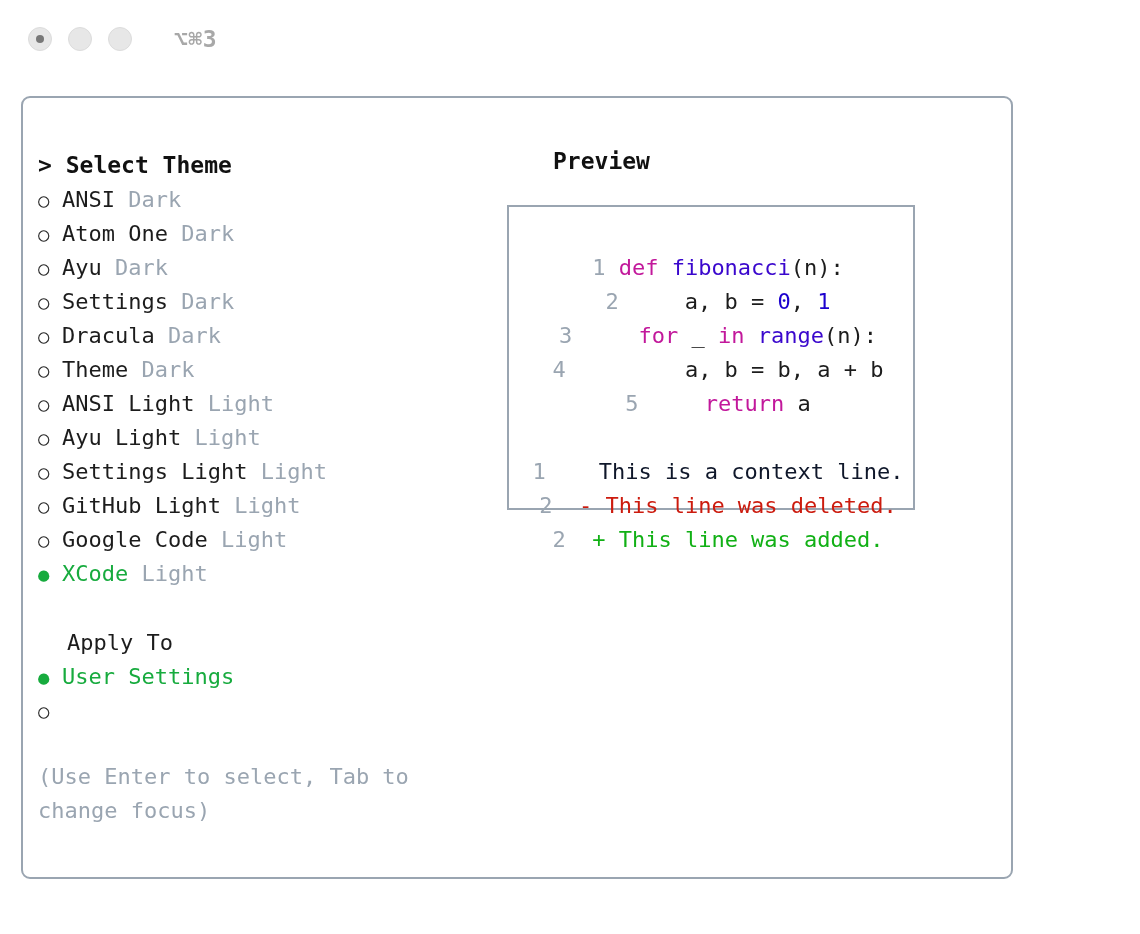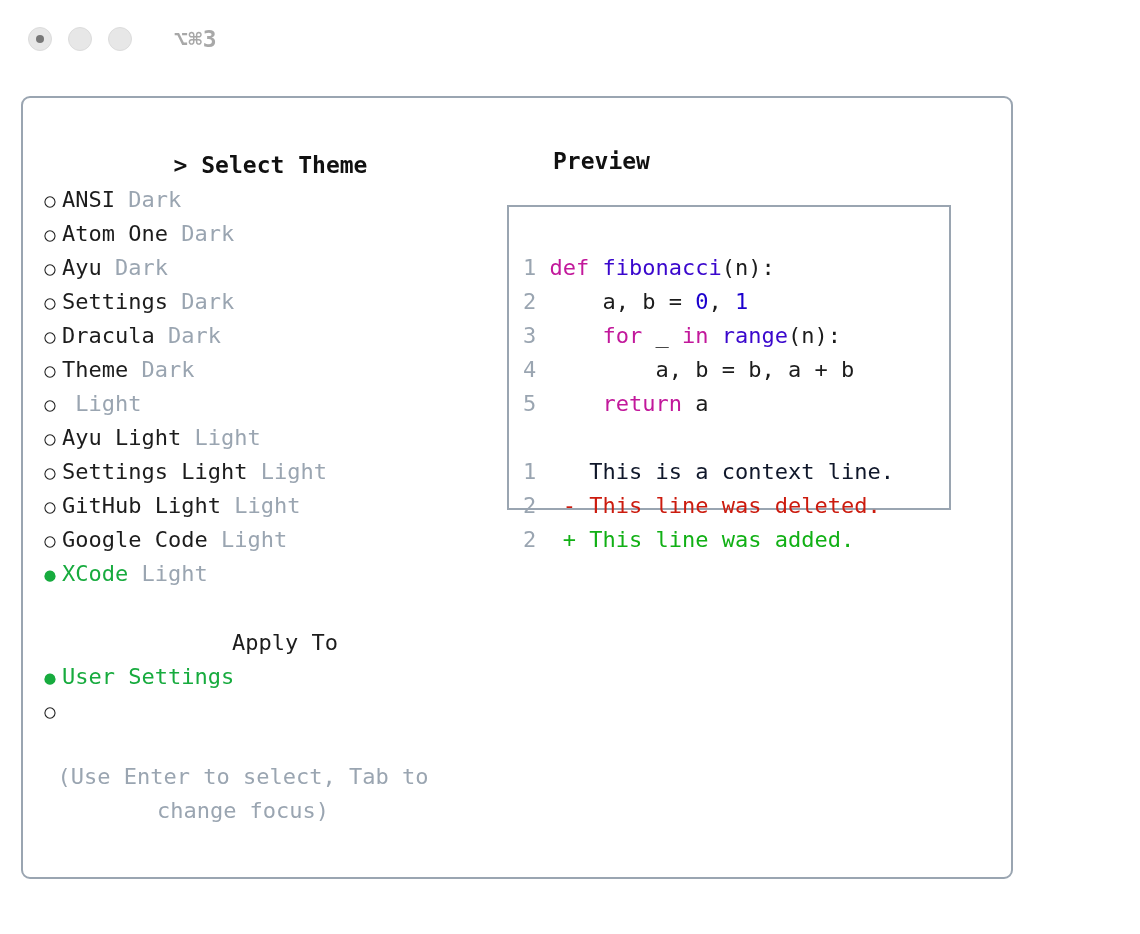--- a/index.html
+++ b/index.html
@@ -68,21 +68,20 @@
     left: 0; top: 0;
     width: 100%; height: 100%;
     display: flex;
   }
 
   
   #left-col {
     width: 480px;
     flex: none;
     padding: 50px 0 0 15px;
-    text-align: center;
   }
 
   #select-theme-header {
     font-weight: bold;
     font-size: 23px;
     line-height: 34px;
     color: #111111;
     white-space: pre;
     margin-bottom: 1px;
   }
@@ -135,24 +134,25 @@
     font-size: 23px;
     font-weight: bold;
     color: #111111;
     white-space: pre;
     padding-left: 4px;
     margin-left: 46px;
   }
   #preview-box {
     position: absolute;
     left: 4px; top: 107px;
-    width: 444px; height: 305px;
+    width: 408px; height: 305px;
     border: 2px solid #9aa5b1;
     background: #ffffff;
     padding: 44px 0 4px 0;
+    text-align: center;
   }
   .code-line {
     font-size: 22px;
     line-height: 34px;
     white-space: pre;
     padding-left: 14px;
   }
   .gutter { color: #9aa5b1; }
   .tok-kw   { color: #c2189b; }
   .tok-fn   { color: #3a07cd; }
@@ -184,21 +184,21 @@
 
         <div id="select-theme-header">&gt; Select Theme</div>
 
         <div id="theme-list">
             <div class="theme-row"><span class="bullet">○</span><span class="theme-name">ANSI</span><span> </span><span class="theme-kind">Dark</span></div>
             <div class="theme-row"><span class="bullet">○</span><span class="theme-name">Atom One</span><span> </span><span class="theme-kind">Dark</span></div>
             <div class="theme-row"><span class="bullet">○</span><span class="theme-name">Ayu</span><span> </span><span class="theme-kind">Dark</span></div>
             <div class="theme-row"><span class="bullet">○</span><span class="theme-name">Settings</span><span> </span><span class="theme-kind">Dark</span></div>
             <div class="theme-row"><span class="bullet">○</span><span class="theme-name">Dracula</span><span> </span><span class="theme-kind">Dark</span></div>
             <div class="theme-row"><span class="bullet">○</span><span class="theme-name">Theme</span><span> </span><span class="theme-kind">Dark</span></div>
-            <div class="theme-row"><span class="bullet">○</span><span> </span><span class="theme-kind">Light</span></div>
+            <div class="theme-row"><span class="bullet">○</span><span class="theme-name">ANSI Light</span><span> </span><span class="theme-kind">Light</span></div>
             <div class="theme-row"><span class="bullet">○</span><span class="theme-name">Ayu Light</span><span> </span><span class="theme-kind">Light</span></div>
             <div class="theme-row"><span class="bullet">○</span><span class="theme-name">Settings Light</span><span> </span><span class="theme-kind">Light</span></div>
             <div class="theme-row"><span class="bullet">○</span><span class="theme-name">GitHub Light</span><span> </span><span class="theme-kind">Light</span></div>
             <div class="theme-row"><span class="bullet">○</span><span class="theme-name">Google Code</span><span> </span><span class="theme-kind">Light</span></div>
             <div class="theme-row selected"><span class="bullet sel">●</span><span class="theme-name">XCode</span><span> </span><span class="theme-kind">Light</span></div>
           </div>
 
         <div id="apply-block">
           <div id="apply-to-label">Apply To</div>
           <div id="apply-list">

